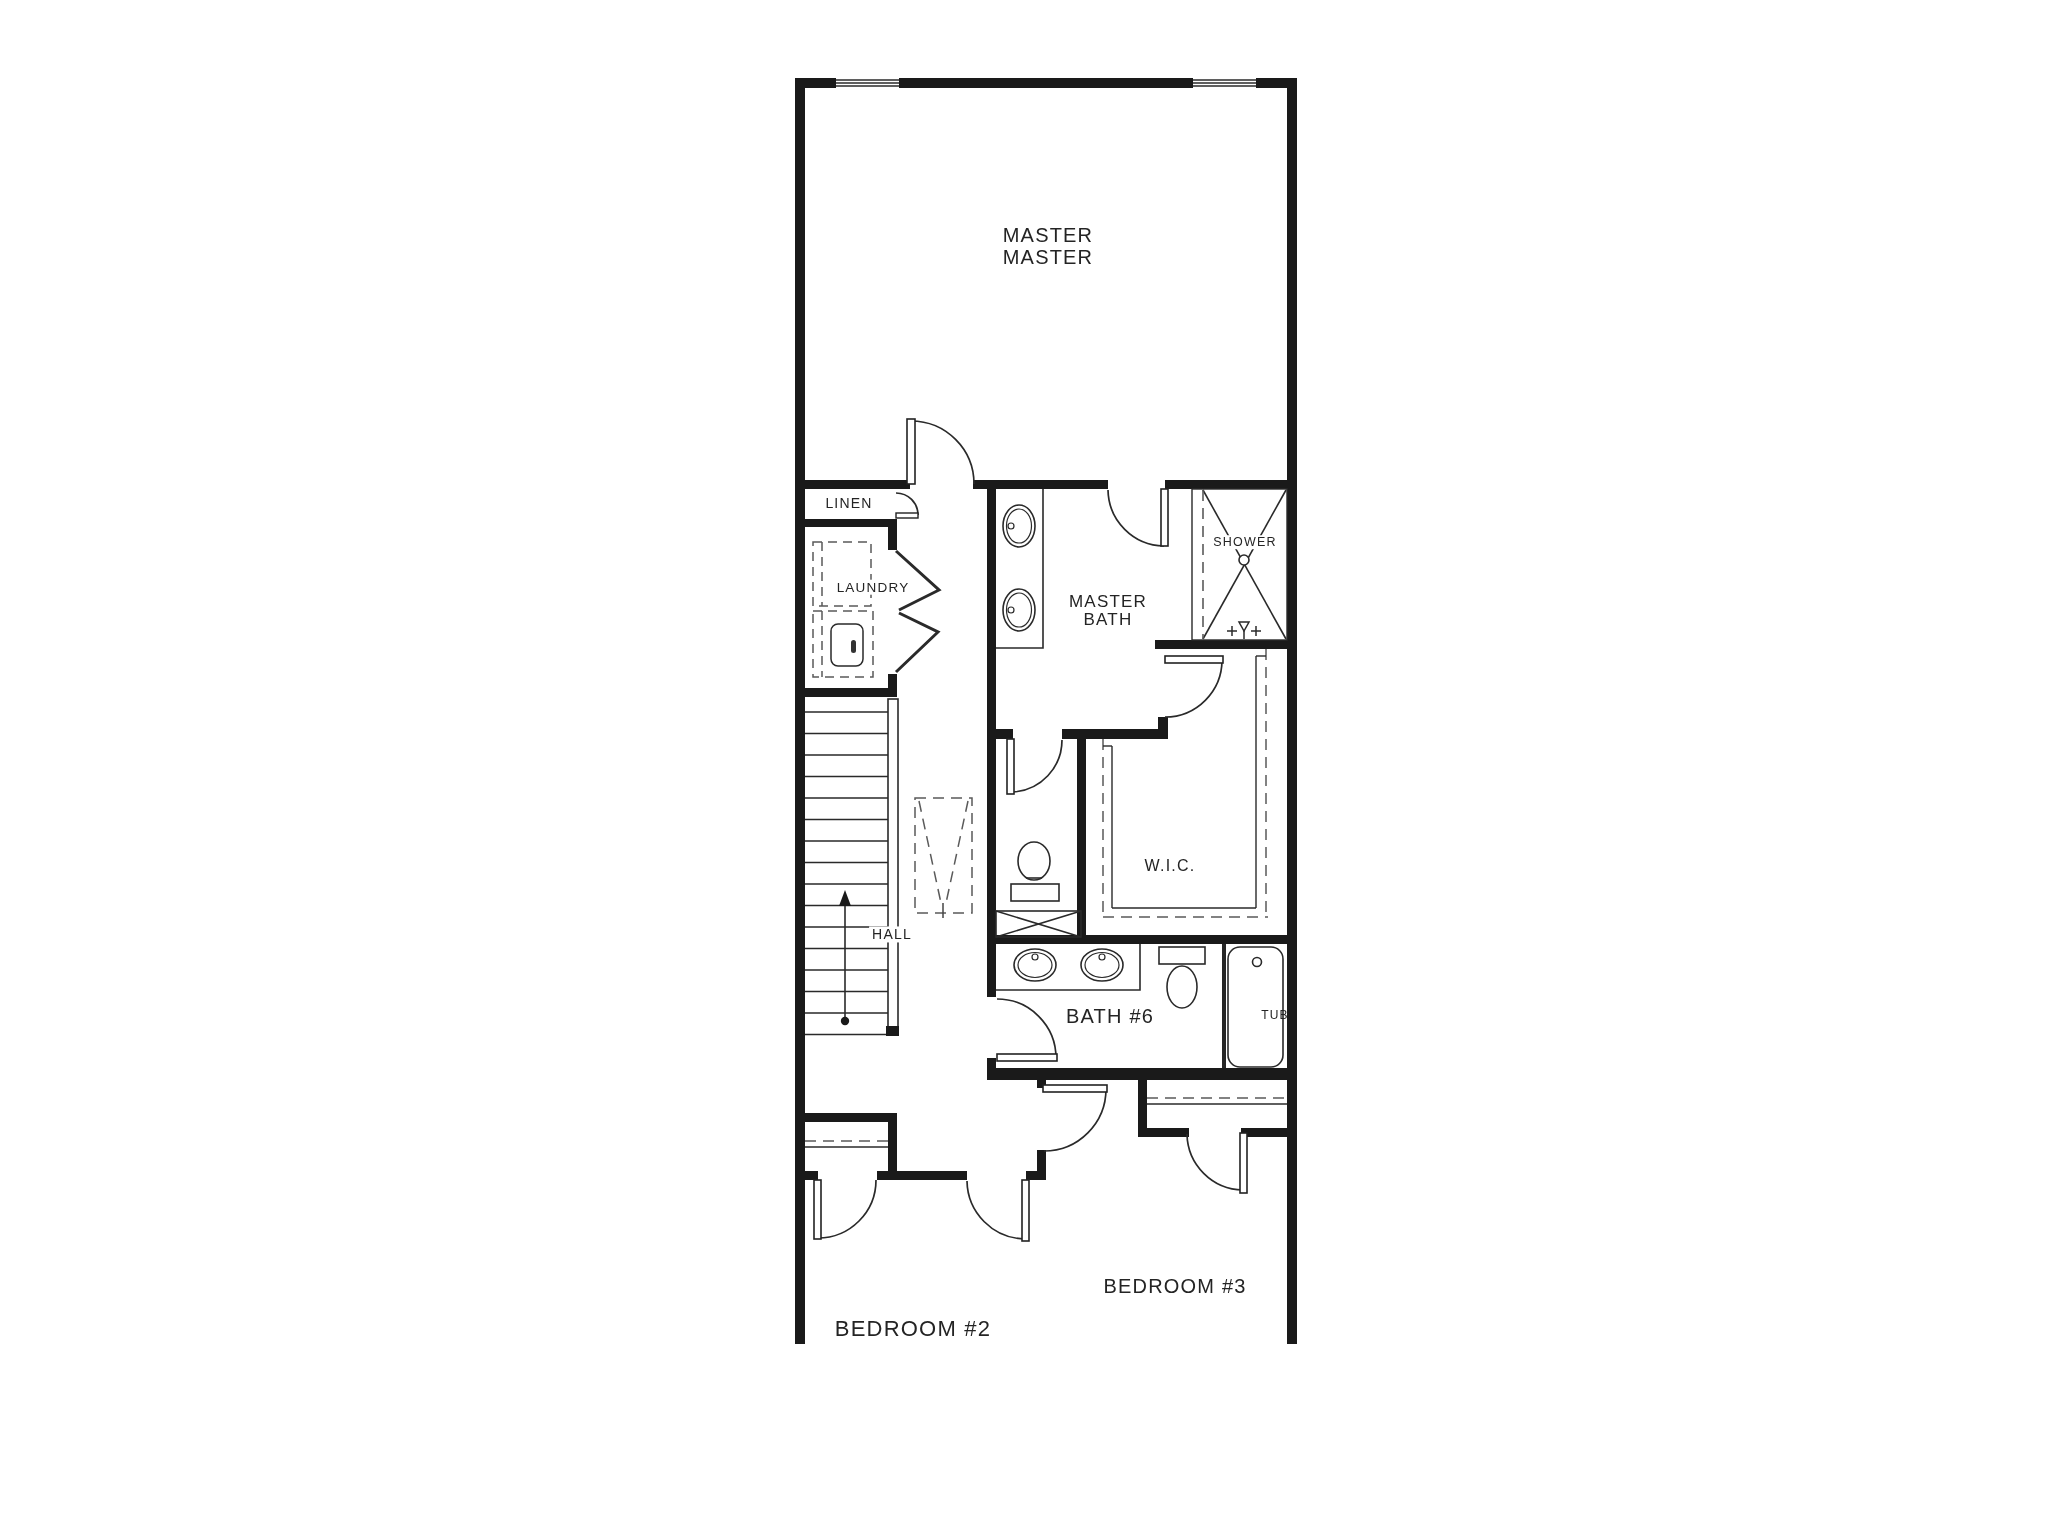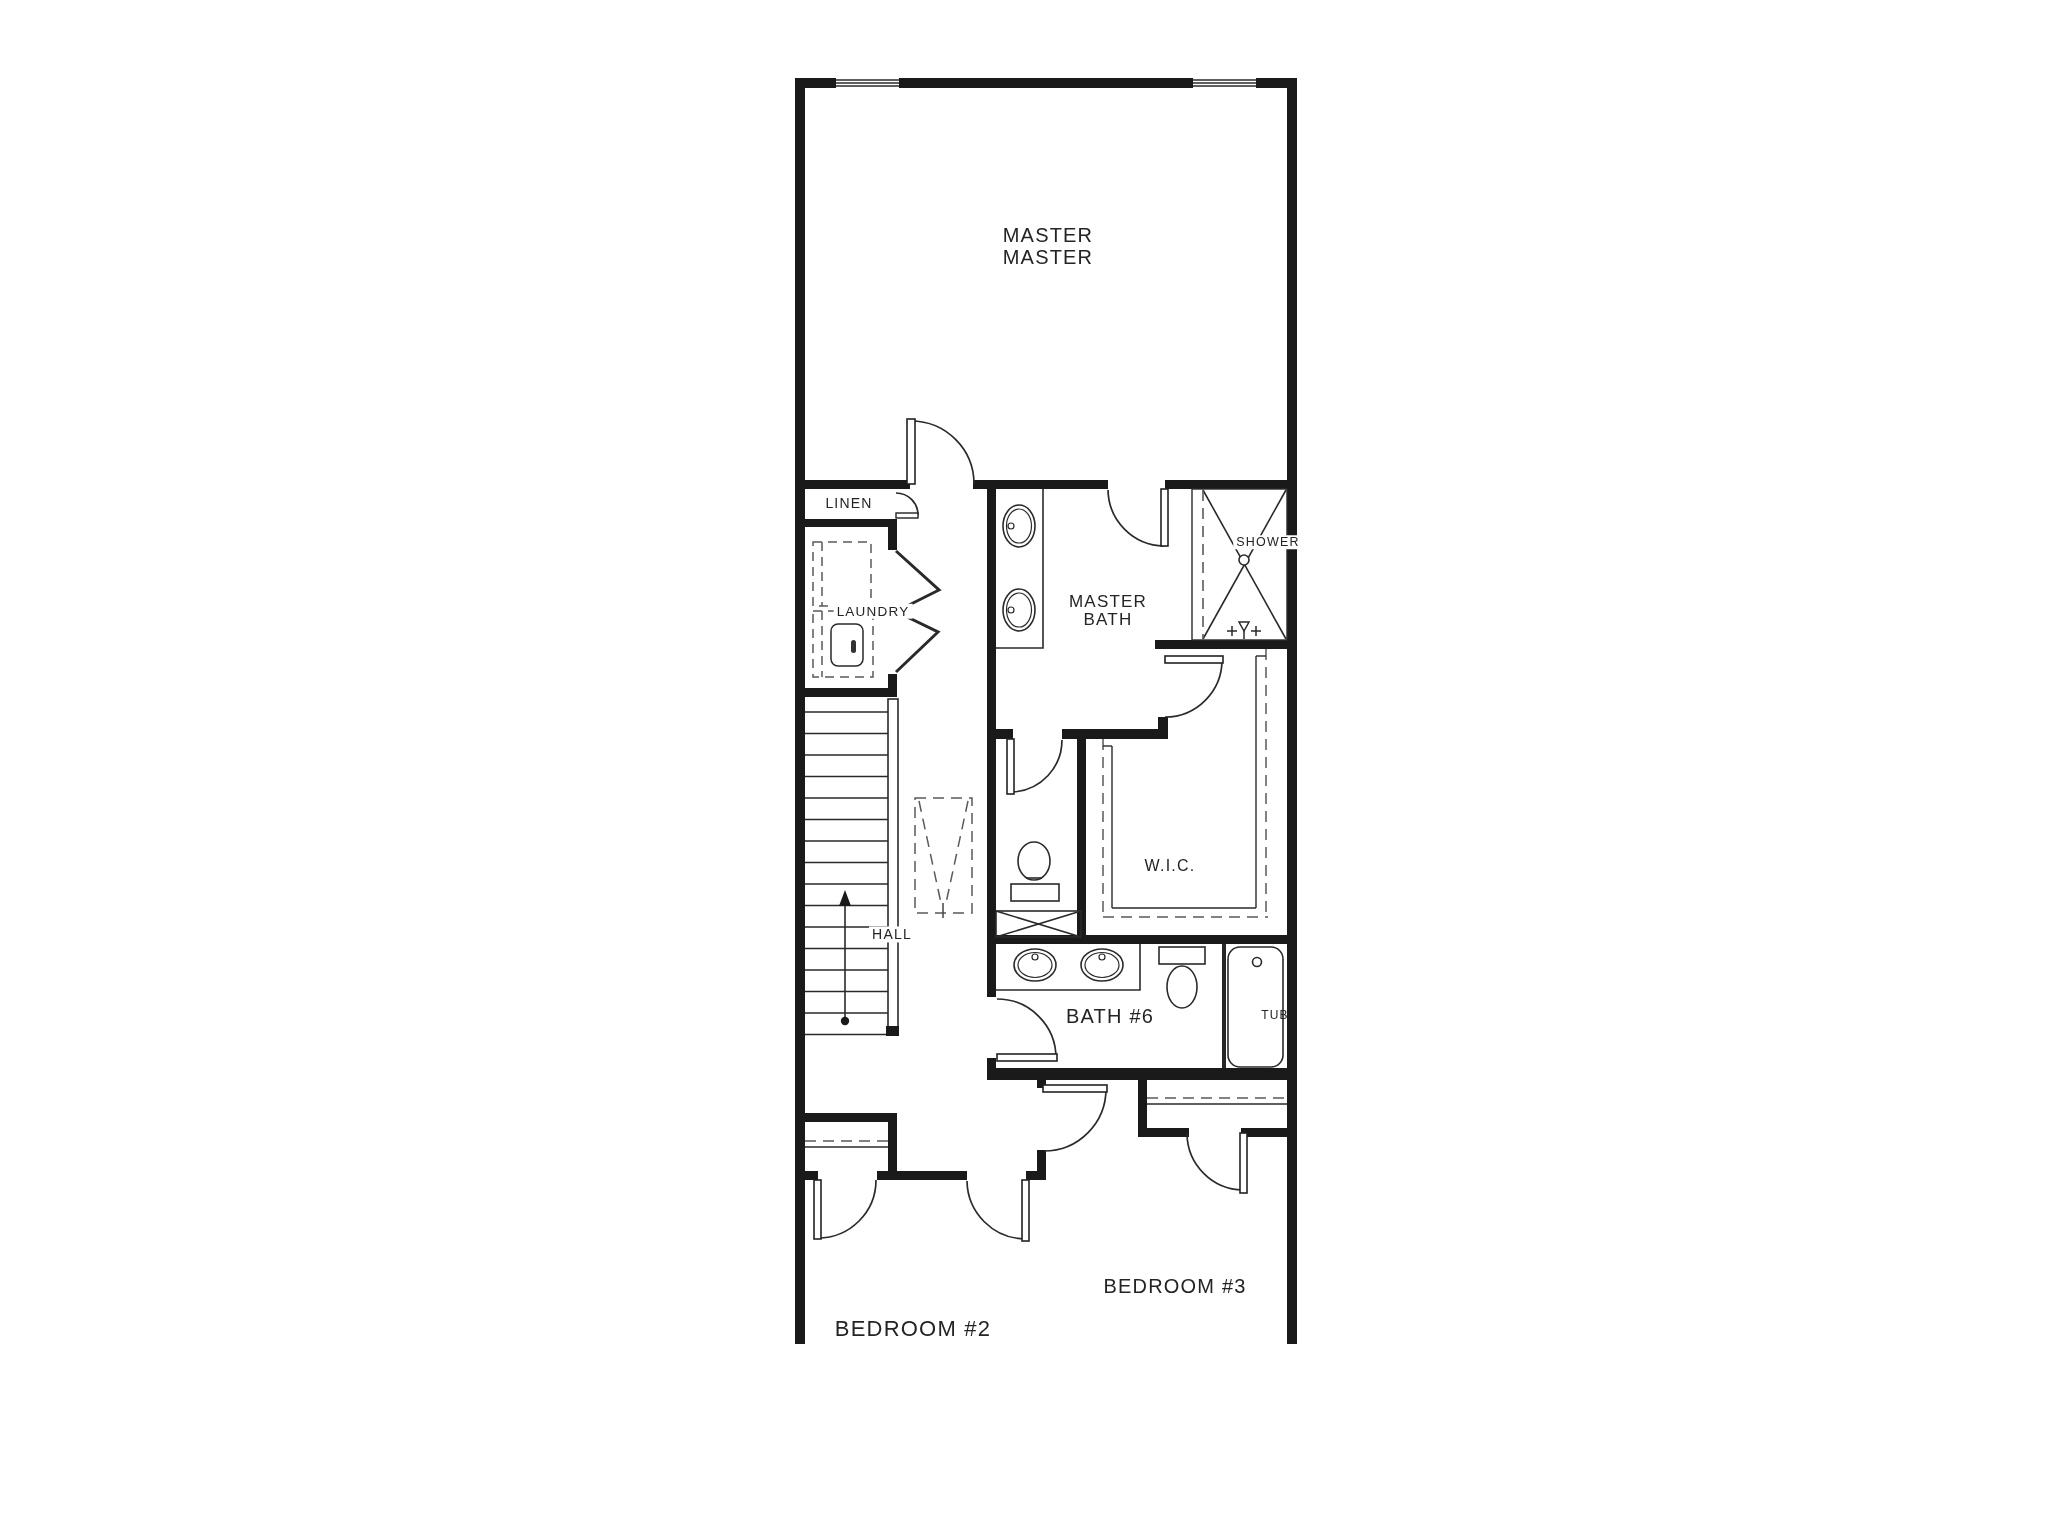--- a/index.html
+++ b/index.html
@@ -271,30 +271,30 @@
 
   <div class="room-label lbl-lg" style="left:1048px;top:247px;">
     <div>MASTER</div>
     <div>MASTER</div>
   </div>
 
   <div class="room-label lbl-sm" style="left:849px;top:504px;">
     <span>LINEN</span>
   </div>
 
-  <div class="room-label" style="left:873px;top:612px;font-size:13.5px;">
+  <div class="room-label" style="left:873px;top:588px;font-size:13.5px;">
     <span class="halo">LAUNDRY</span>
   </div>
 
   <div class="room-label" style="left:1108px;top:611px;font-size:17px;">
     <div>MASTER</div>
     <div>BATH</div>
   </div>
 
-  <div class="room-label" style="left:1245px;top:543px;font-size:12.5px;margin-left:23px;">
+  <div class="room-label" style="left:1245px;top:543px;font-size:12.5px;">
     <span class="halo">SHOWER</span>
   </div>
 
   <div class="room-label lbl-md" style="left:1170px;top:866px;">
     <span>W.I.C.</span>
   </div>
 
   <div class="room-label lbl-sm" style="left:892px;top:935px;">
     <span class="halo">HALL</span>
   </div>

